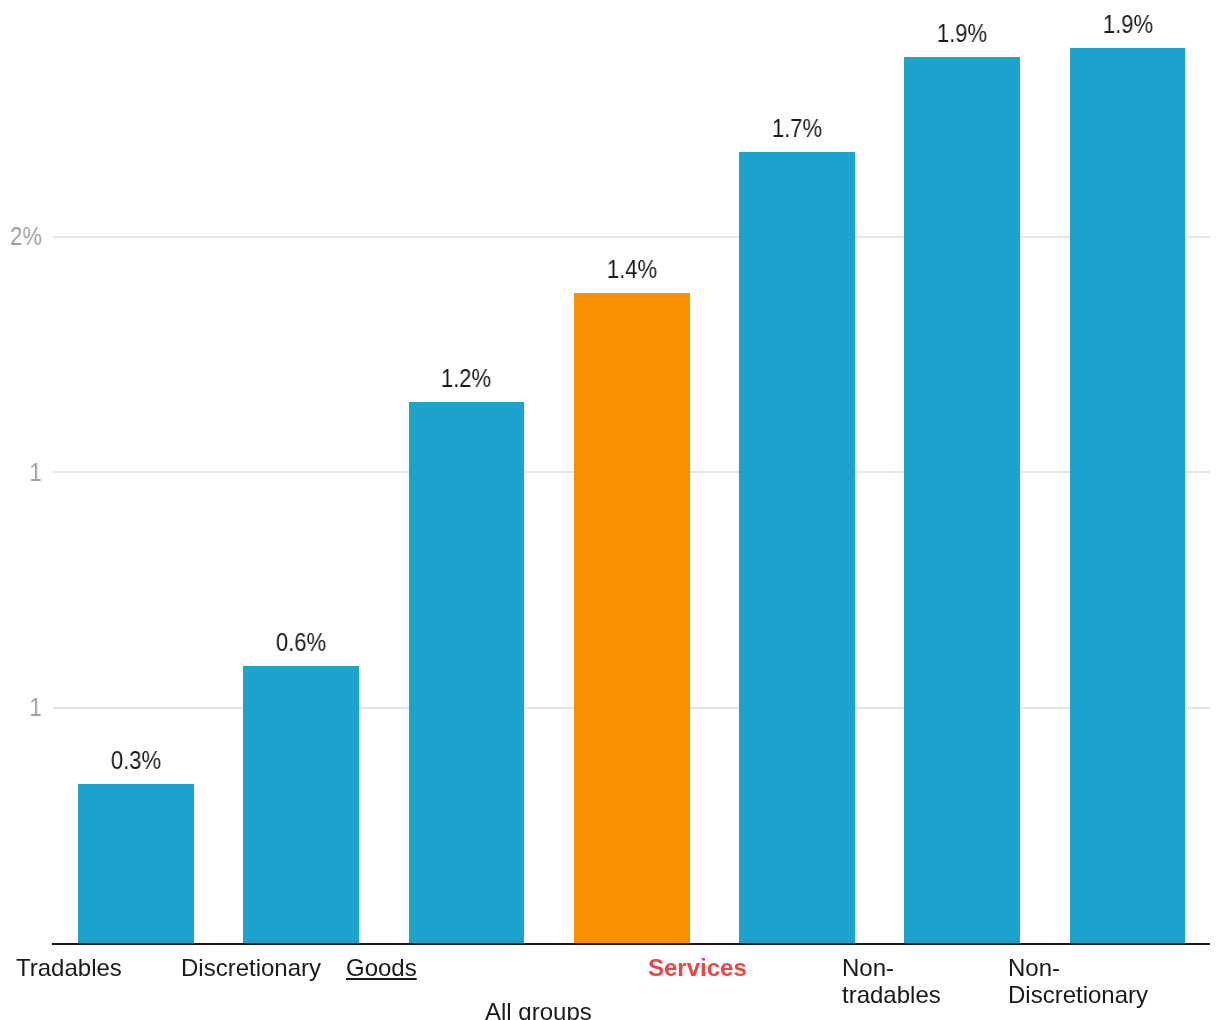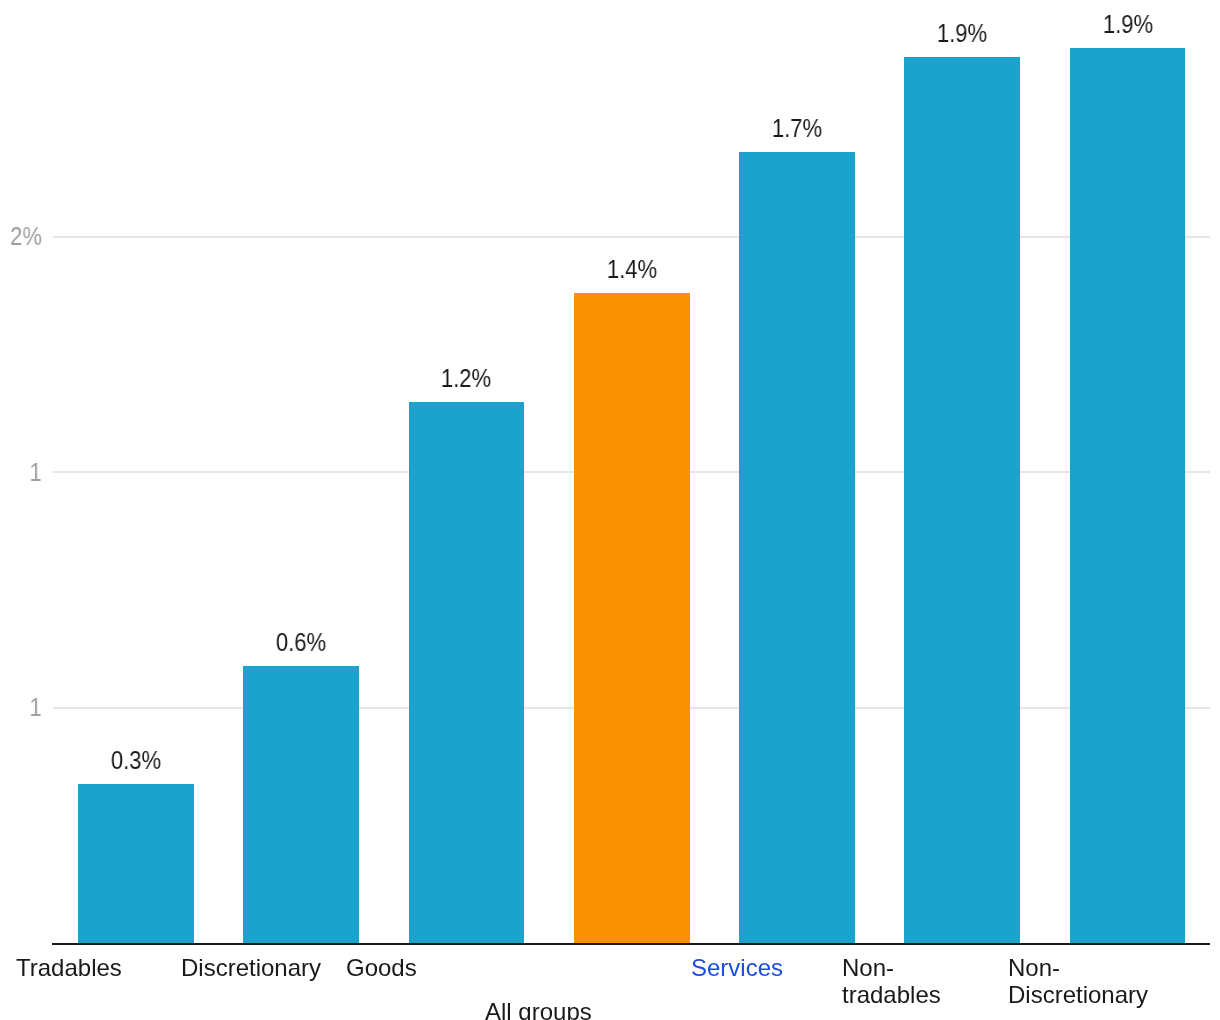--- a/index.html
+++ b/index.html
@@ -85,27 +85,27 @@
   <div class="vlabel" style="left: 697.01px; top: 116.214px; color: rgb(26, 26, 26); transform: scaleX(0.88); transform-origin: 100px center;">1.7%</div>
   <div class="vlabel" style="left: 862.3px; top: 21.2135px; color: rgb(26, 26, 26); transform: scaleX(0.88); transform-origin: 100px center;">1.9%</div>
   <div class="vlabel" style="left: 1027.59px; top: 12.2174px; color: rgb(26, 26, 26); transform: scaleX(0.88); transform-origin: 100px center;">1.9%</div>
 
   <div class="xlabel" style="left: 15.85px; color: rgb(26, 26, 26);">
     <div>Tradables</div>
   </div>
   <div class="xlabel" style="left: 181.14px; color: rgb(26, 26, 26);">
     <div>Discretionary</div>
   </div>
-  <div class="xlabel" style="left: 346.43px; color: rgb(26, 26, 26);">
+  <div class="xlabel" style="left: 346.43px; color: rgb(26, 26, 26); text-decoration: underline;">
     <div>Goods</div>
   </div>
   <div class="xlabel" style="left: 485px; color: rgb(26, 26, 26); margin-top: 44px;">
     <div>All groups</div>
   </div>
-  <div class="xlabel" style="left: 691px; color: #1d4ed8;">
+  <div class="xlabel" style="left: 648px; color: #ef4444; font-weight: bold;">
     <div>Services</div>
   </div>
   <div class="xlabel" style="left: 842.3px; color: rgb(26, 26, 26);">
     <div>Non-</div>
     <div>tradables</div>
   </div>
   <div class="xlabel" style="left: 1007.59px; color: rgb(26, 26, 26);">
     <div>Non-</div>
     <div>Discretionary</div>
   </div>

